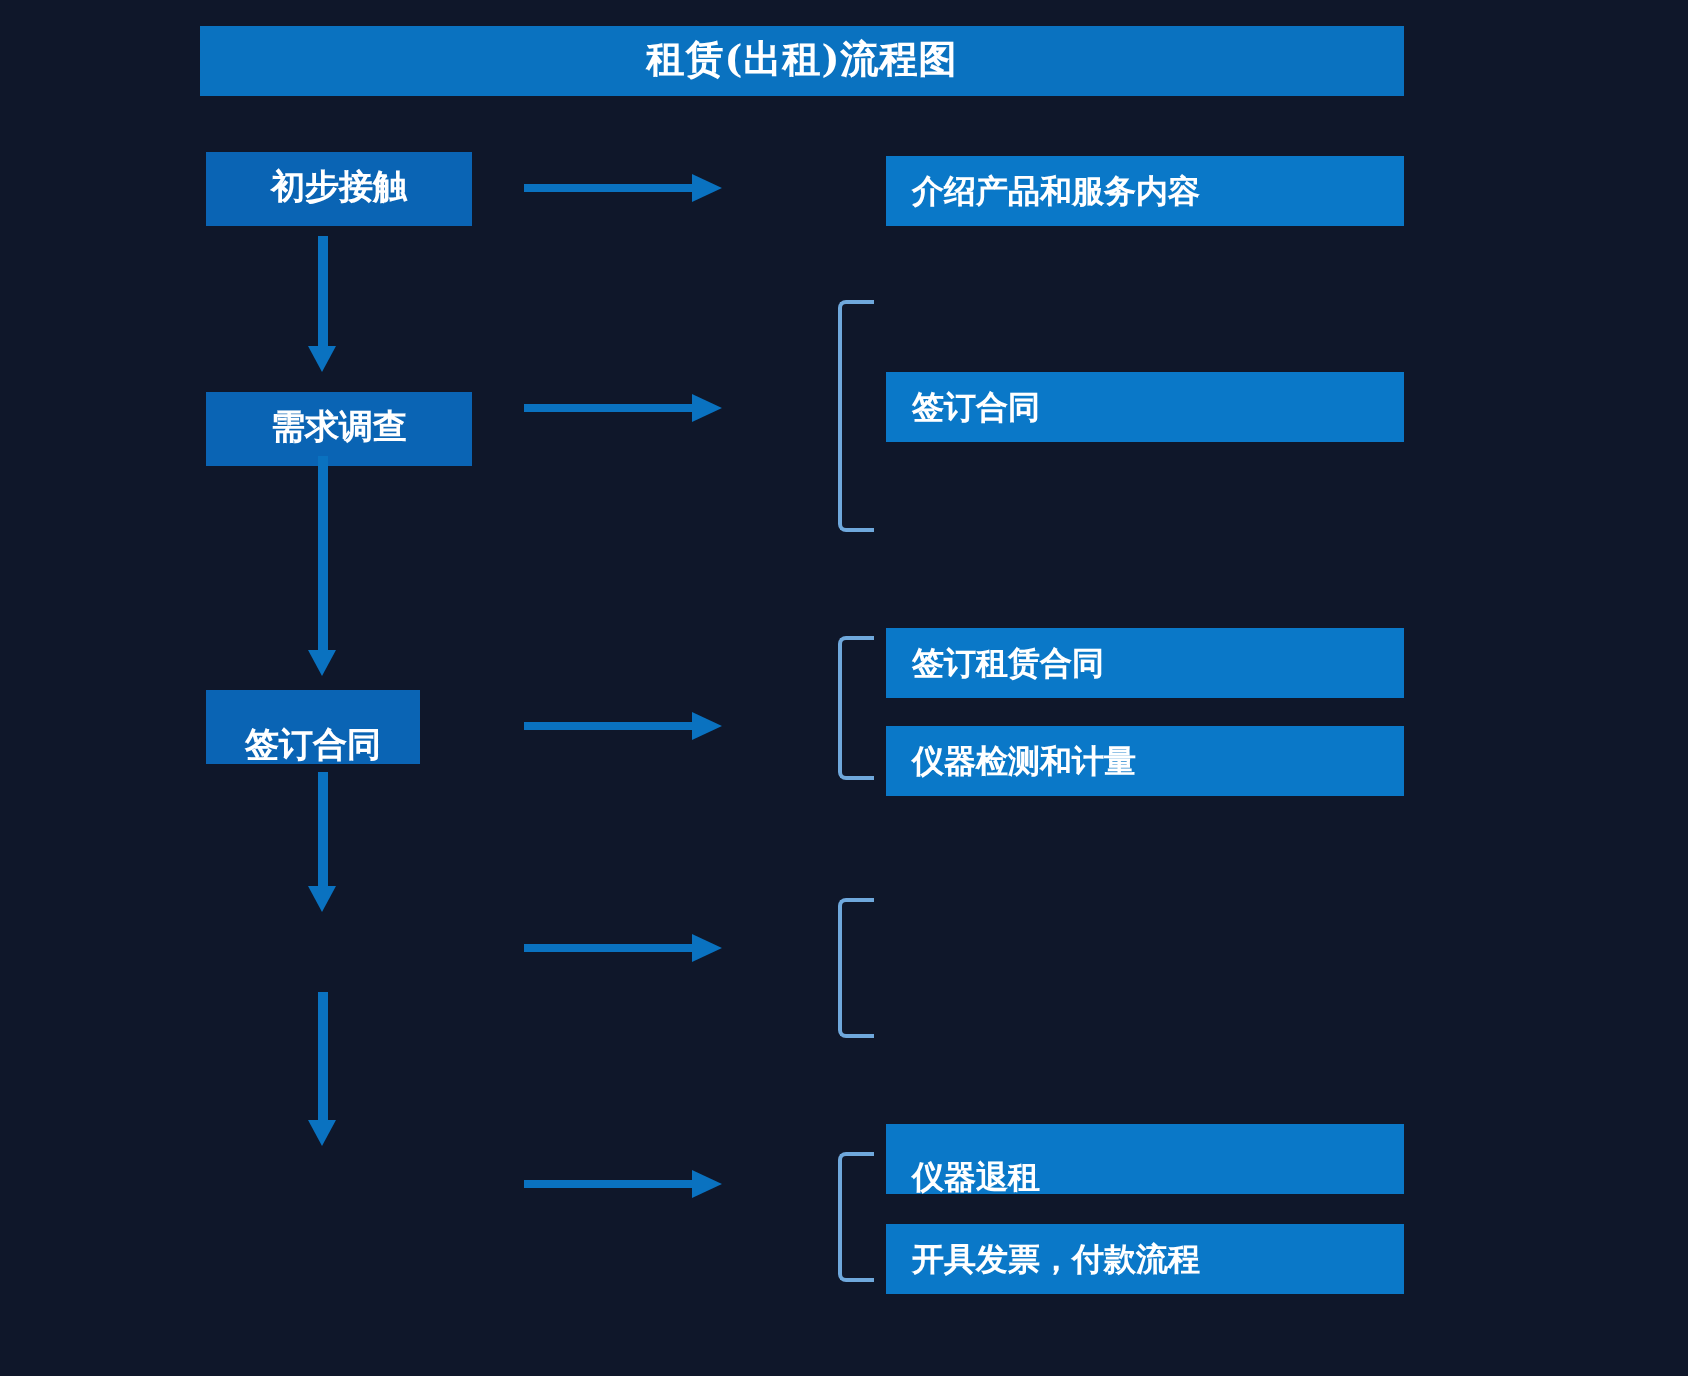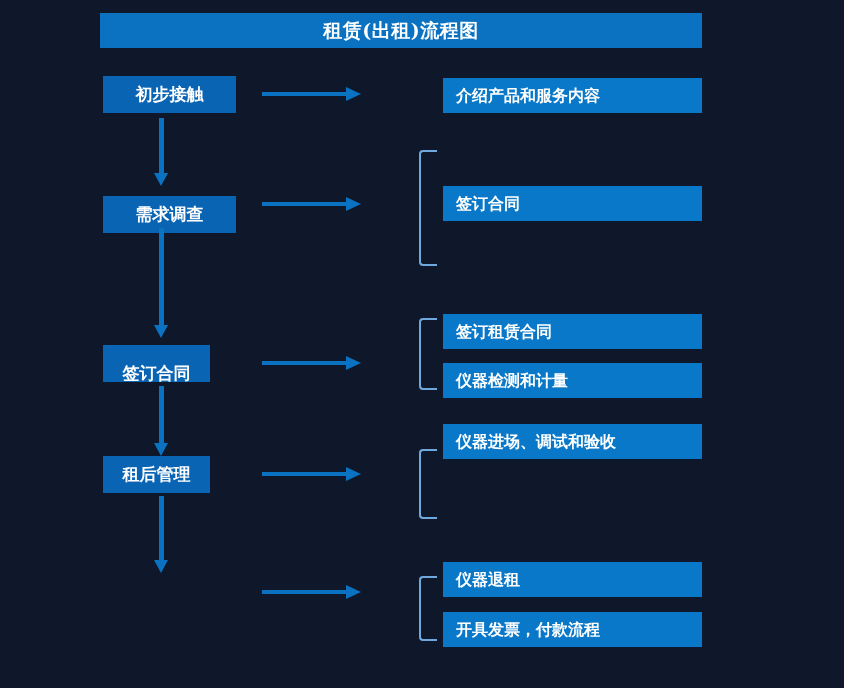--- a/index.html
+++ b/index.html
@@ -198,42 +198,36 @@
   </div>
   <div class="detail-box" style="top:363px;">
     <span class="detail-label">仪器检测和计量</span>
   </div>
 
   <div class="v-arrow" style="left:154px; top:386px; height:70px;">
     <div class="shaft" style="height:57px;"></div>
     <div class="head" style="top:57px;"></div>
   </div>
 
-  <div class="stage-box narrow" style="top:456px;">
-    <span class="stage-label">租后管理</span>
-  </div>
   <div class="h-arrow" style="top:467px;">
     <div class="shaft"></div>
     <div class="head"></div>
   </div>
   <div class="bracket" style="left:419px; top:449px; height:66px;"></div>
-  <div class="detail-box" style="top:424px;">
-    <span class="detail-label">仪器进场、调试和验收</span>
-  </div>
 
   <div class="v-arrow" style="left:154px; top:496px; height:77px;">
     <div class="shaft" style="height:64px;"></div>
     <div class="head" style="top:64px;"></div>
   </div>
 
   <div class="h-arrow" style="top:585px;">
     <div class="shaft"></div>
     <div class="head"></div>
   </div>
   <div class="bracket" style="left:419px; top:576px; height:61px;"></div>
-  <div class="detail-box" style="top:562px;">
+  <div class="detail-box" style="top:562px;align-items:flex-end;">
     <span class="detail-label">仪器退租</span>
   </div>
   <div class="detail-box" style="top:612px;">
     <span class="detail-label">开具发票，付款流程</span>
   </div>
 
 </div>
 
 </body></html>

